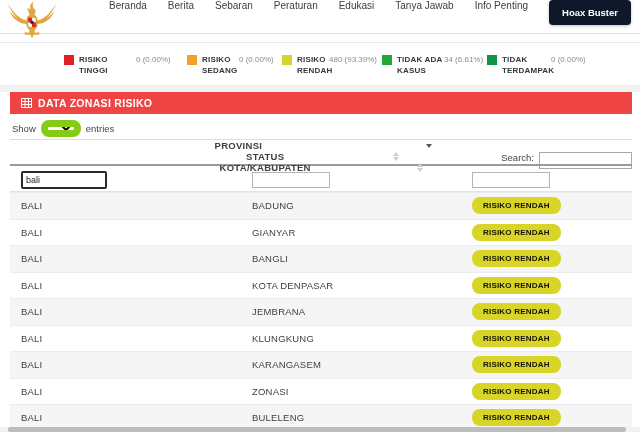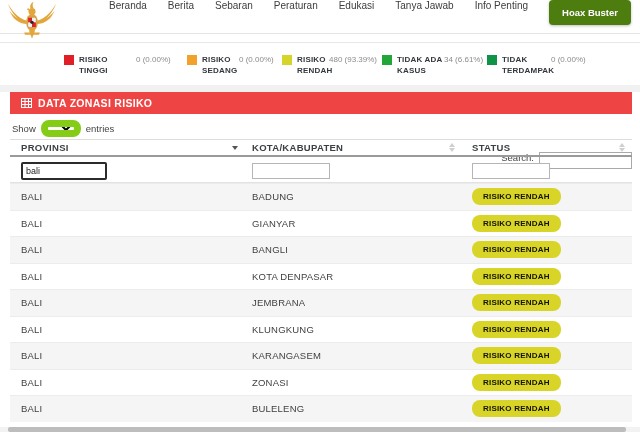--- a/index.html
+++ b/index.html
@@ -52,22 +52,22 @@
               gap:5px; font-size:9.5px; color:#444; }
   .page-size { width:40px; height:17px; font-size:9px; border:7px solid #84cc16;
                border-radius:8px; background:#fff; font-family:inherit; }
   .search-box { position:absolute; top:120px; right:8px; display:flex; 
                 gap:5px; font-size:9.5px; color:#444;margin-top:32px; }
   .search-input { width:93px; height:17px; border:1px solid #a9a9a9; font-size:10px;
                   padding:0 4px; font-family:inherit; }
 
   
   .table { position:absolute; top:139px; left:10px; width:622px; }
-  .thead { display:flex; height:18px; align-items:center;
-           border-top:1px solid #ddd; border-bottom:2px solid #9a9a9a; }
+  .thead { display:flex; height:27px; align-items:center;
+           border-top:1px solid #ddd; border-bottom:2px solid #9a9a9a;flex-direction:column; }
   .th { font-size:9.5px; font-weight:bold; color:#3c4043; display:flex;
         align-items:center; justify-content:space-between; letter-spacing:.3px; cursor:pointer; }
   .col1 { width:235px; padding-left:11px; }
   .col2 { width:217px; padding-left:7px; }
   .col3 { width:170px; padding-left:10px; }
   .sort-stack { display:flex; flex-direction:column; margin-right:7px; gap:1px; }
   .tri-up { width:0; height:0; border-left:3px solid transparent; border-right:3px solid transparent;
             border-bottom:4px solid #cfcfcf; }
   .tri-down { width:0; height:0; border-left:3px solid transparent; border-right:3px solid transparent;
               border-top:4px solid #cfcfcf; }
@@ -118,21 +118,21 @@
     </svg>
   </div>
   <div class="nav-items">
     <span class="nav-link">Beranda</span>
     <span class="nav-link">Berita</span>
     <span class="nav-link">Sebaran</span>
     <span class="nav-link">Peraturan</span>
     <span class="nav-link">Edukasi</span>
     <span class="nav-link">Tanya Jawab</span>
     <span class="nav-link">Info Penting</span>
-    <button class="hoax-btn" style="background: #4d7c0f;">Hoax Buster</button>
+    <button class="hoax-btn" style="background: #0f172a;">Hoax Buster</button>
   </div>
 </div>
 
 <div class="legend">
   <div class="legend-item">
     <span class="legend-sq" style="background: rgb(225, 31, 38);"></span>
     <span class="legend-label"><span>RISIKO</span><br><span>TINGGI</span></span>
     <span class="legend-count">0 (0.00%)</span>
   </div>
   <div class="legend-item">
@@ -186,34 +186,34 @@
 
 <div class="table">
 
   <div class="thead">
     <div class="th col1 sorted">
       <span>PROVINSI</span>
       <span class="sort-stack">
           <span class="tri-down"></span>
         </span>
     </div>
+    <div class="th col3">
+      <span>STATUS</span>
+      <span class="sort-stack">
+          <span class="tri-up"></span>
+          <span class="tri-down"></span>
+        </span>
+    </div>
     <div class="th col2">
       <span>KOTA/KABUPATEN</span>
       <span class="sort-stack">
           <span class="tri-up"></span>
           <span class="tri-down"></span>
         </span>
     </div>
-    <div class="th col3">
-      <span>STATUS</span>
-      <span class="sort-stack">
-          <span class="tri-up"></span>
-          <span class="tri-down"></span>
-        </span>
-    </div>
   </div>
 
   <div class="filter-row">
     <div class="col1"><input class="filter-input focused" type="text" value="bali" style=""></div>
     <div class="col2"><input class="filter-input" type="text" value="" style=""></div>
     <div class="col3"><input class="filter-input" type="text" value="" style=""></div>
   </div>
 
   <div class="tbody">
     <div class="tr">

